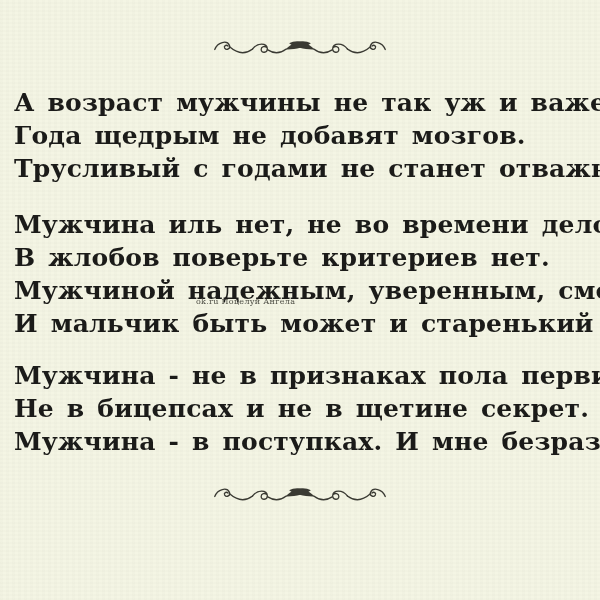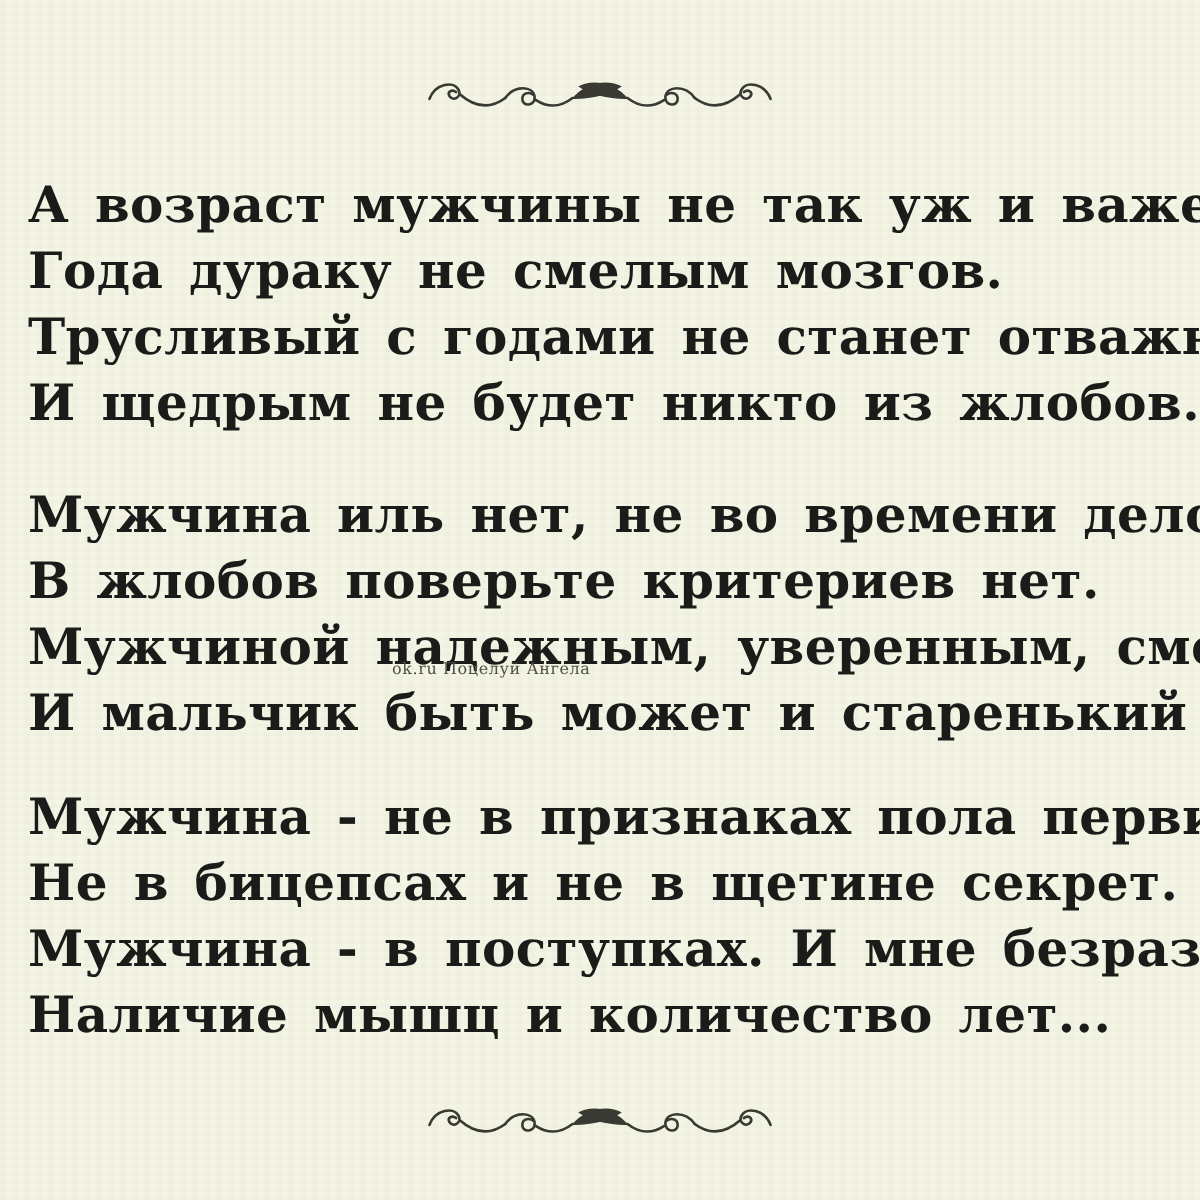--- a/index.html
+++ b/index.html
@@ -72,40 +72,38 @@
         <path d="M80 14 C87 5.5 99 3 106.5 7.5 C100 12 90 14.3 80 14 Z" stroke="none" fill="#3a3a33"></path>
       </g>
       <use href="#fl-half" transform="translate(190,0) scale(-1,1)"></use>
     </svg>
   </div>
 
   <div class="poem">
 
     <div class="stanza stanza-1">
       <p class="poem-line">А возраст мужчины не так уж и важен,</p>
-      <p class="poem-line">Года дураку не смелым мозгов.</p>
+      <p class="poem-line">Года щедрым не добавят мозгов.</p>
       <p class="poem-line">Трусливый с годами не станет отважным,</p>
-      <p class="poem-line">И щедрым не будет никто из жлобов.</p>
     </div>
 
     <div class="stanza stanza-2">
       <p class="poem-line">Мужчина иль нет, не во времени дело</p>
       <p class="poem-line">В жлобов поверьте критериев нет.</p>
       <p class="poem-line">Мужчиной надежным, уверенным, смелым</p>
       <div class="line-wrap">
         <span class="watermark">ok.ru Поцелуй Ангела</span>
         <p class="poem-line">И мальчик быть может и старенький дед.</p>
       </div>
     </div>
 
     <div class="stanza stanza-3">
       <p class="poem-line">Мужчина - не в признаках пола первичных,</p>
       <p class="poem-line">Не в бицепсах и не в щетине секрет.</p>
       <p class="poem-line">Мужчина - в поступках. И мне безразлично</p>
-      <p class="poem-line">Наличие мышц и количество лет...</p>
     </div>
 
   </div>
 
   <div class="ornament ornament-bottom">
     <svg width="180" height="25" viewBox="0 0 190 26" aria-hidden="true">
       <use href="#fl-half"></use>
       <use href="#fl-half" transform="translate(190,0) scale(-1,1)"></use>
     </svg>
   </div>

